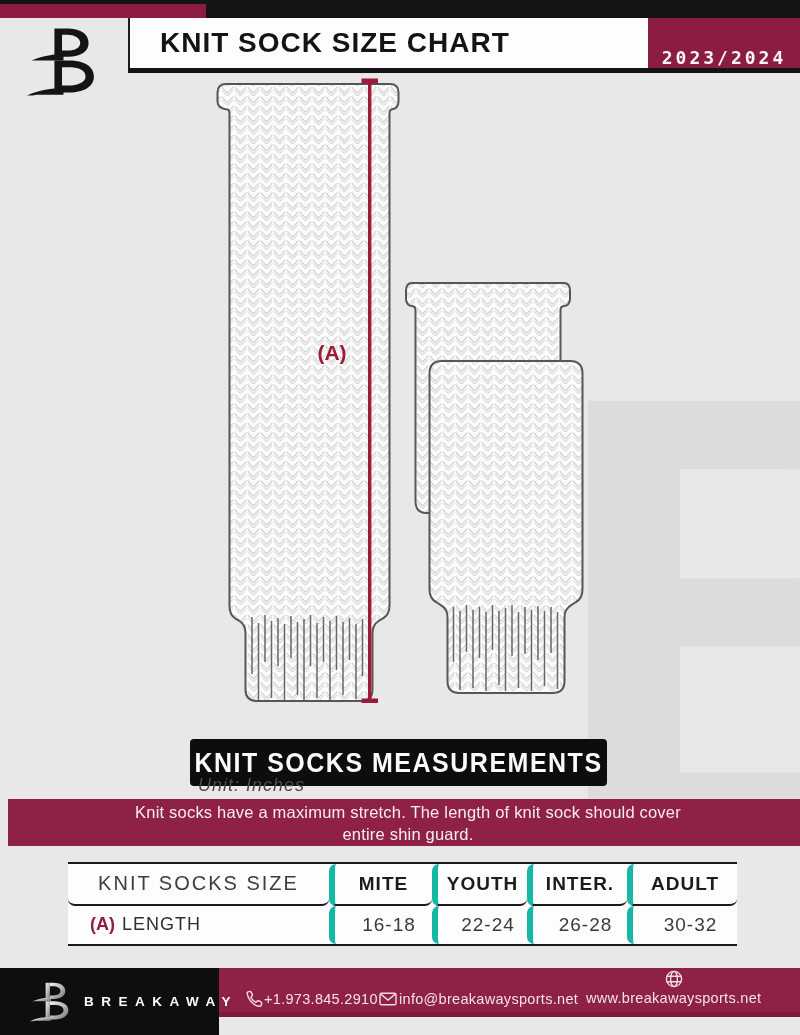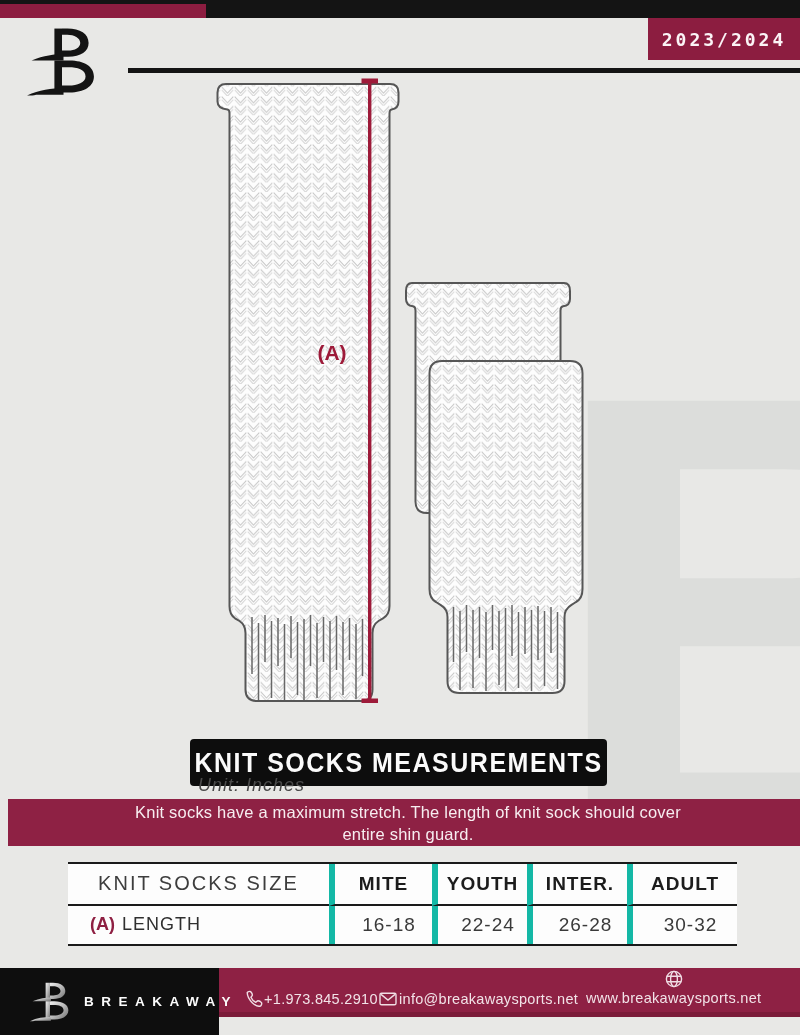--- a/index.html
+++ b/index.html
@@ -5,22 +5,22 @@
   html,body{margin:0;padding:0;background:#b9b9b9;}
   #page{position:relative;width:800px;height:1035px;overflow:hidden;
         font-family:"Liberation Sans",sans-serif;background:#e8e8e6;}
 
   
   .top-black-bar{position:absolute;left:0;top:0;width:800px;height:18px;background:#141414;}
   .top-maroon-bar{position:absolute;left:0;top:3.5px;width:206px;height:14.5px;background:#8c1d40;}
   .title-box{position:absolute;left:128px;top:18px;width:520px;height:50px;background:#fdfdfd;
              border-left:2px solid #1d1d1d;display:flex;align-items:center;box-sizing:border-box;}
   .title-box span{padding-left:30px;font-size:28px;font-weight:700;letter-spacing:1px;color:#141414;white-space:nowrap;}
-  .season-badge{position:absolute;left:648px;top:18px;width:152px;height:42px;background:#8c1d40;
-                display:flex;align-items:center;justify-content:center;}
+  .season-badge{position:absolute;left:648px;top:18px;width:152px;height:50px;background:#8c1d40;
+                display:flex;align-items:flex-end;justify-content:center;}
   .season-badge span{font-family:"DejaVu Sans Mono",monospace;font-weight:700;font-size:18px;
                      letter-spacing:3px;color:#fbf4f6;}
   .header-underline{position:absolute;left:128px;top:68px;width:672px;height:4.5px;background:#141414;}
   .brand-logo-top{position:absolute;left:24px;top:22px;width:76px;height:80px;color:#141414;}
 
   
   .watermark{position:absolute;left:545px;top:300px;width:520px;height:700px;
              font-size:640px;font-weight:700;color:#dcdddb;line-height:1;
              font-family:"Liberation Sans",sans-serif;user-select:none;}
 
@@ -40,21 +40,21 @@
   
   .stretch-note{position:absolute;left:8px;top:799px;width:800px;height:47px;background:#8e2144;
                 display:flex;flex-direction:column;align-items:center;justify-content:center;}
   .stretch-note div{color:#f7edf0;font-size:16.5px;line-height:22px;letter-spacing:.2px;}
 
   
   .size-table{position:absolute;left:68px;top:862px;width:669px;
               border-top:2.5px solid #1a1a1a;border-bottom:2.5px solid #1a1a1a;
               display:grid;grid-template-columns:261px 103px 95px 100px 110px;
               grid-template-rows:41.5px 38.5px;background:#fdfdfd;box-sizing:content-box;}
-  .size-table .cell{display:flex;align-items:center;justify-content:center;box-sizing:border-box;}
+  .size-table .cell{display:flex;align-items:center;justify-content:center;box-sizing:border-box;border-radius:7px;}
   .size-table .vline{border-left:6px solid #14b8a6;}
   .size-table .hline{border-bottom:2.5px solid #1a1a1a;}
   .th-label{font-size:20px;letter-spacing:2px;color:#3d3d3d;}
   .th-size{font-size:19px;font-weight:700;letter-spacing:1px;color:#1c1c1c;}
   .row-label{justify-content:flex-start !important;padding-left:22px;font-size:18px;letter-spacing:1px;color:#2f2f2f;}
   .row-label b{color:#8e1f42;margin-right:7px;letter-spacing:0;}
   .td-val{font-size:19px;color:#3a3a3a;letter-spacing:1px;padding-left:11px;}
 
   
   .footer{position:absolute;left:0;top:968px;width:800px;height:49px;background:#8e2144;}
@@ -124,20 +124,23 @@
       <rect x="368" y="80" width="3.4" height="621"></rect>
       <rect x="361.5" y="698.5" width="16.5" height="4.5"></rect>
     </g>
   </svg>
 
   <div class="length-label">(A)</div>
 
   
   <div class="top-black-bar"></div>
   <div class="top-maroon-bar"></div>
+  <div class="title-box">
+    <span>KNIT SOCK SIZE CHART</span>
+  </div>
   <div class="season-badge">
     <span>2023/2024</span>
   </div>
   <div class="header-underline"></div>
   <svg class="brand-logo-top" viewBox="0 0 100 96">
     <use href="#bk-logo" fill="#141414"></use>
   </svg>
 
   
   <div class="measure-banner">

